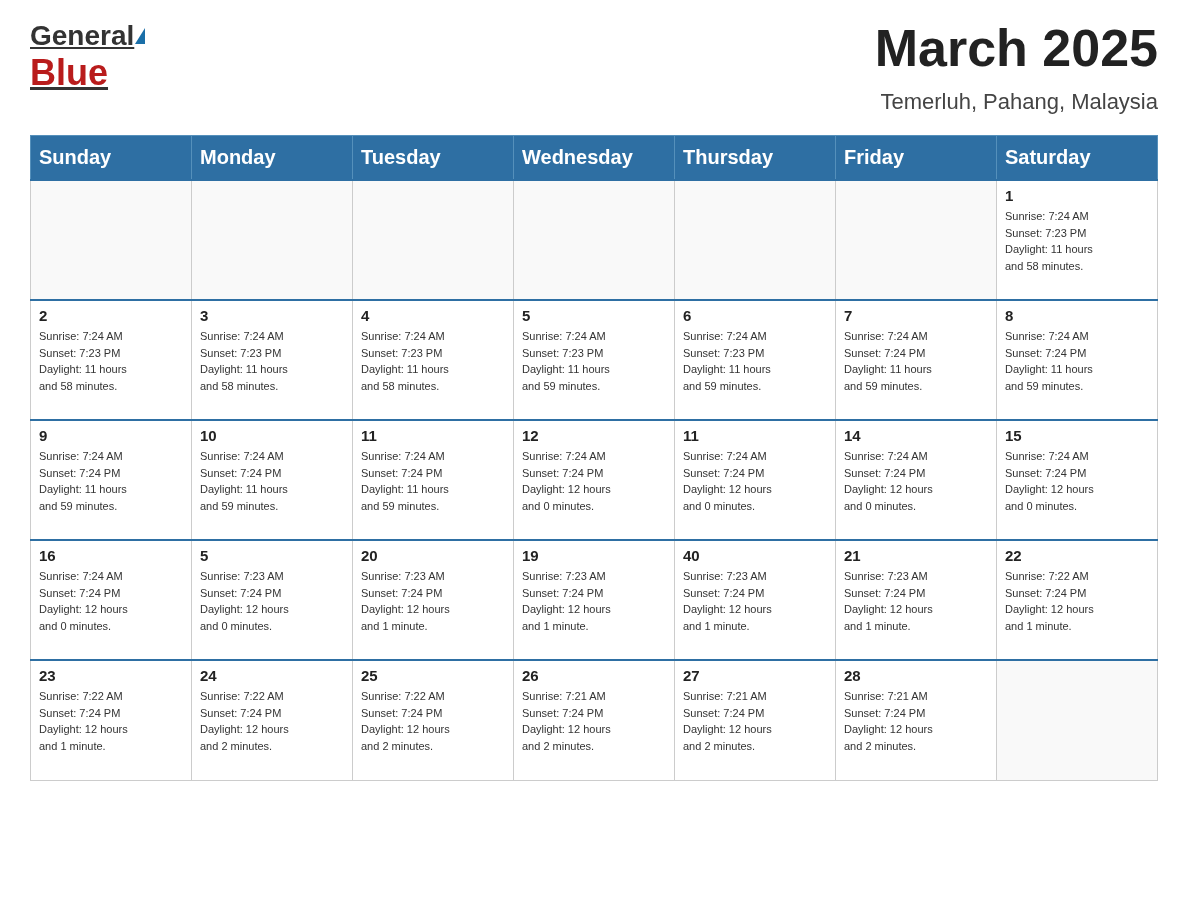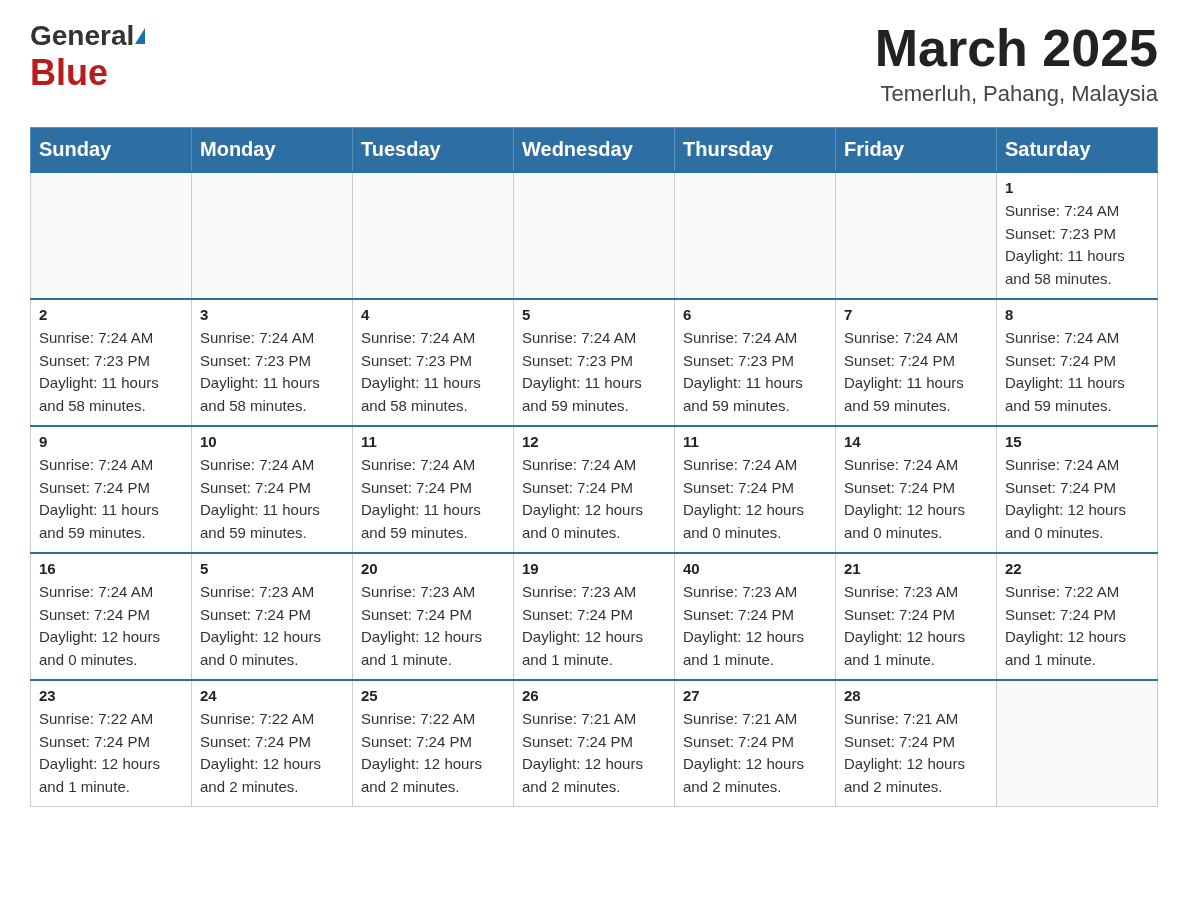--- a/index.html
+++ b/index.html
@@ -24,39 +24,40 @@
     }
     .logo-text-blue {
       font-size: 36px;
       font-weight: bold;
       color: #b91c1c;
     }
     .logo-wrapper {
       display: flex;
       flex-direction: column;
       align-items: flex-start;
+      text-decoration: underline;
     }
     .logo-top-row {
       display: flex;
       align-items: center;
     }
     .title-section {
       text-align: right;
     }
     .title-section h1 {
       font-size: 52px;
       font-weight: bold;
       color: #222;
       line-height: 1.1;
     }
     .title-section h2 {
       font-size: 22px;
       font-weight: normal;
       color: #444;
-      margin-top: 4px;
+      margin-top: 12px;
     }
     .calendar {
       width: 100%;
       border-collapse: collapse;
       border: 1px solid #bbb;
     }
     .calendar thead tr th {
       background-color: #2e6fa3;
       color: #fff;
       padding: 10px 8px;
@@ -79,21 +80,21 @@
       background: #f9f9f9;
     }
     .day-number {
       font-size: 15px;
       font-weight: bold;
       color: #222;
       margin-bottom: 4px;
       display: block;
     }
     .day-info {
-      font-size: 15px;
+      font-size: 11px;
       color: #333;
       line-height: 1.5;
     }
     .logo-triangle {
       display: inline-block;
       width: 0;
       height: 0;
       border-left: 10px solid transparent;
       border-bottom: 16px solid #1a6fa8;
       vertical-align: middle;

